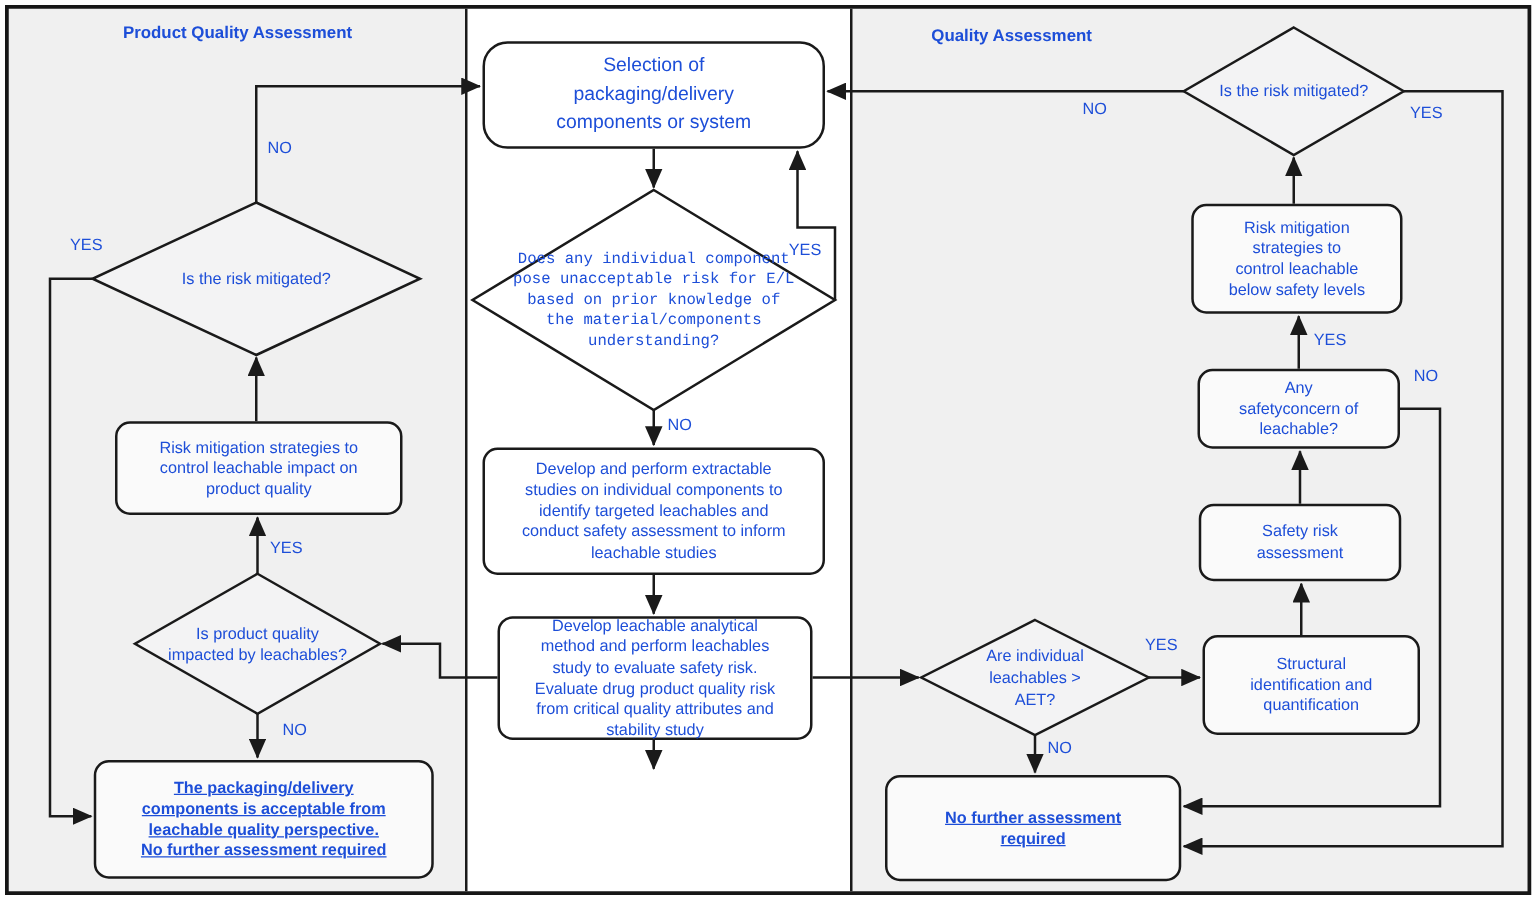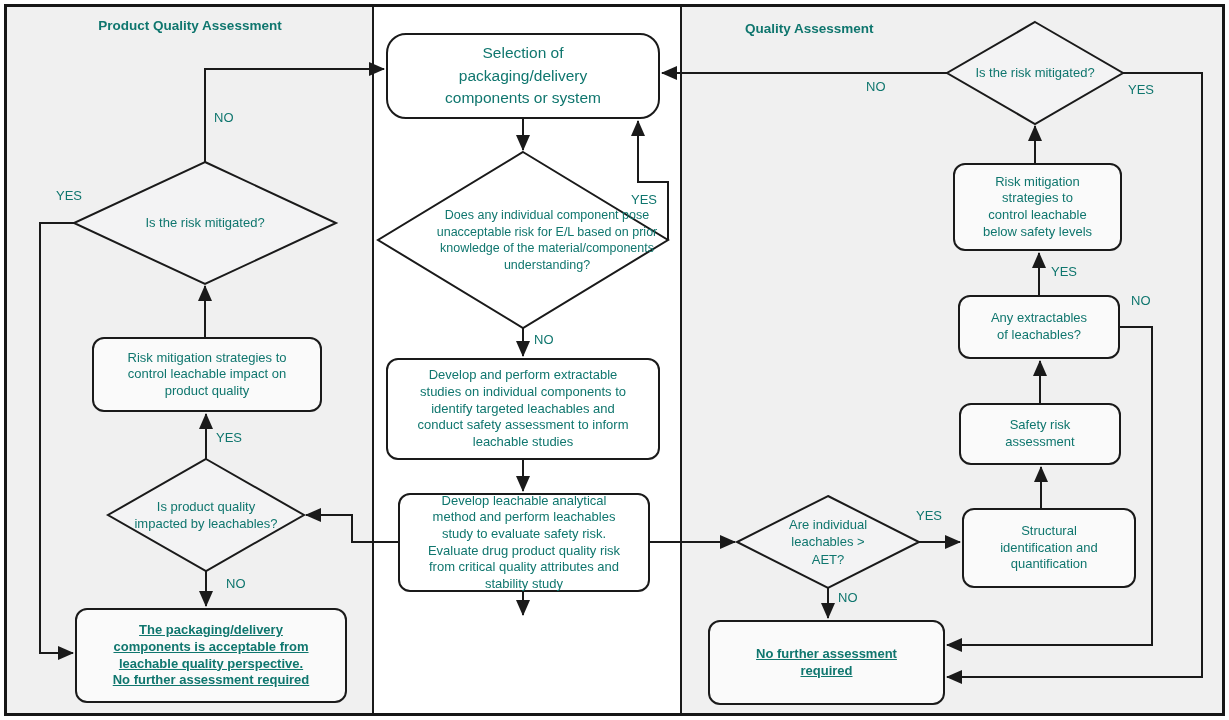--- a/index.html
+++ b/index.html
@@ -1,18 +1,18 @@
 <!DOCTYPE html>
 <html><head>
 <meta charset="utf-8">
 <style>
   html,body{margin:0;padding:0;background:#fff;}
   #stage{
     position:relative;width:1229px;height:720px;background:#fff;
-    font-family:"Liberation Sans",sans-serif;color:#0f766e;overflow:hidden;
+    font-family:"Liberation Sans",sans-serif;color:#1d4ed8;overflow:hidden;
   }
   .outer-border{
     position:absolute;left:4px;top:4px;width:1215px;height:706px;
     border:3px solid #161616;box-sizing:content-box;z-index:4;pointer-events:none;
   }
   .panel{position:absolute;top:7px;height:706px;z-index:0;}
   .panel-gray{background:#f0f0f0;}
   .panel-white{background:#ffffff;}
   .divider{position:absolute;top:7px;height:706px;width:2px;background:#1a1a1a;z-index:1;}
   #connectors{position:absolute;left:0;top:0;z-index:2;pointer-events:none;}
@@ -81,35 +81,35 @@
     <g stroke="#1a1a1a" stroke-width="2">
       <polygon points="523,152 668,240 523,328 378,240" fill="#ffffff"></polygon>
       <polygon points="205,162 336,223 205,284 74,223" fill="#f3f3f4"></polygon>
       <polygon points="206,459 304,515 206,571 108,515" fill="#f3f3f4"></polygon>
       <polygon points="1035,22 1123,73 1035,124 947,73" fill="#f3f3f4"></polygon>
       <polygon points="828,496 919,542 828,588 737,542" fill="#f3f3f4"></polygon>
     </g>
   </svg>
 
   <div class="node white big" style="left:386px;top:33px;width:274px;height:86px;border-radius:20px;">Selection of packaging/delivery components or system</div>
-  <div class="dtext" style="left:432px;top:170px;width:230px;height:140px;">Does any individual component pose unacceptable risk for E/L based on prior knowledge of the material/components understanding?</div>
+  <div class="dtext" style="left:408px;top:170px;width:230px;height:140px;font-family:Liberation Mono, monospace;">Does any individual component pose unacceptable risk for E/L based on prior knowledge of the material/components understanding?</div>
   <div class="node white" style="left:386px;top:358px;width:274px;height:102px;">Develop and perform extractable studies on individual components to identify targeted leachables and conduct safety assessment to inform leachable studies</div>
   <div class="node white" style="left:398px;top:493px;width:252px;height:99px;">Develop leachable analytical method and perform leachables study to evaluate safety risk. Evaluate drug product quality risk from critical quality attributes and stability study</div>
 
   <div class="dtext lg" style="left:125px;top:203px;width:160px;height:40px;">Is the risk mitigated?</div>
   <div class="node gray" style="left:92px;top:337px;width:230px;height:75px;">Risk mitigation strategies to control leachable impact on product quality</div>
   <div class="dtext lg" style="left:131px;top:480px;width:150px;height:70px;">Is product quality impacted by leachables?</div>
   <div class="node gray bold stack" style="left:75px;top:608px;width:272px;height:95px;flex-direction:column;">
     <div>The packaging/delivery components is acceptable from leachable quality perspective.</div>
     <div>No further assessment required</div>
   </div>
 
   <div class="dtext lg" style="left:955px;top:53px;width:160px;height:40px;">Is the risk mitigated?</div>
   <div class="node gray" style="left:953px;top:163px;width:169px;height:88px;">Risk mitigation strategies to control leachable below safety levels</div>
-  <div class="node gray" style="left:958px;top:295px;width:162px;height:64px;">Any extractables of leachables?</div>
+  <div class="node gray" style="left:958px;top:295px;width:162px;height:64px;">Any safetyconcern of leachable?</div>
   <div class="node gray" style="left:959px;top:403px;width:162px;height:62px;">Safety risk assessment</div>
   <div class="node gray" style="left:962px;top:508px;width:174px;height:80px;">Structural identification and quantification</div>
   <div class="dtext lg" style="left:785px;top:504px;width:86px;height:76px;">Are individual leachables &gt; AET?</div>
   <div class="node gray bold stack" style="left:708px;top:620px;width:237px;height:85px;flex-direction:column;">
     <div>No further assessment required</div>
   </div>
 
   <div class="elabel" style="left:214px;top:110px;">NO</div>
   <div class="elabel" style="left:56px;top:188px;">YES</div>
   <div class="elabel" style="left:631px;top:192px;">YES</div>

